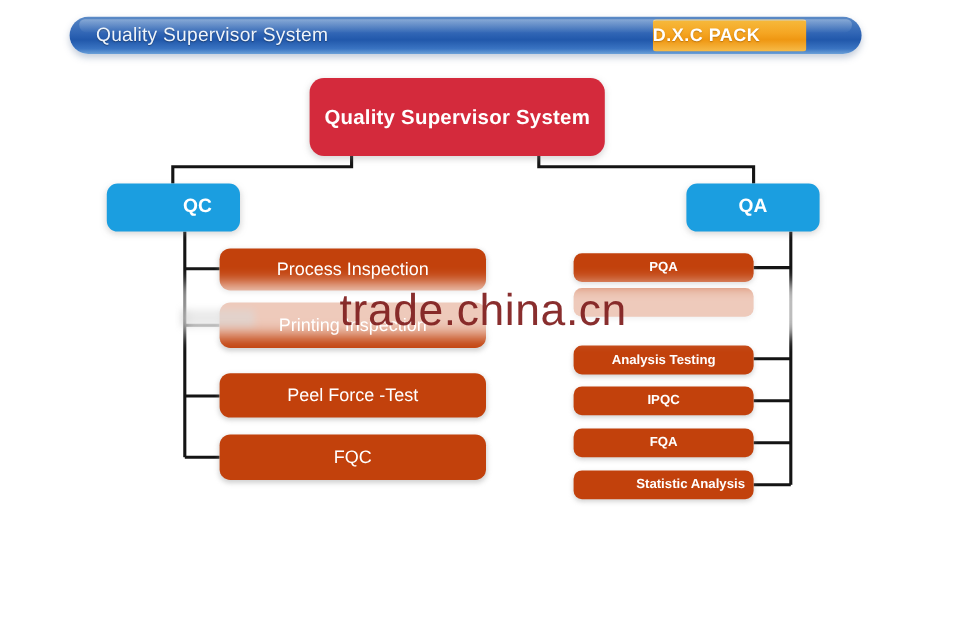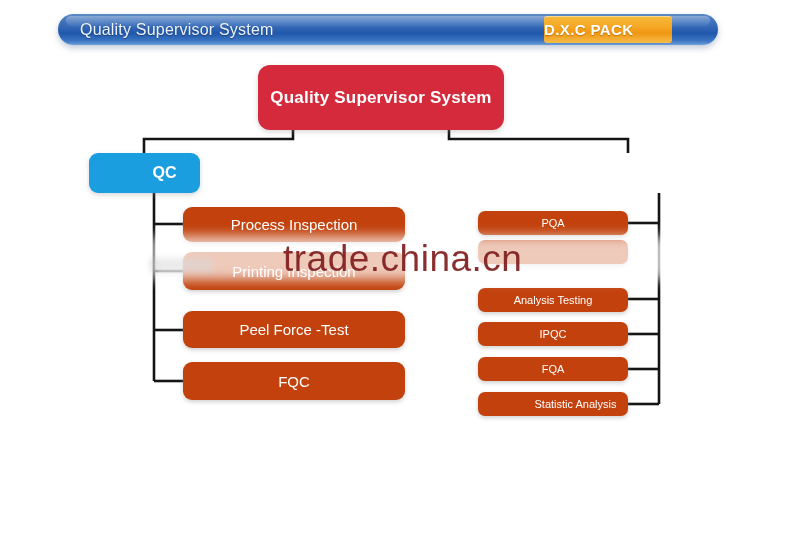--- a/index.html
+++ b/index.html
@@ -154,21 +154,21 @@
   .leaf-qc.l1 { top: 252px;  height: 38px; }
   .leaf-qc.l2 { top: 311px;  height: 37px; }
   .leaf-qc.l3 { top: 362px;  height: 38px; }
 
   
   .leaf-qa {
     left: 478px;
     width: 150px;
     height: 24px;
     font-size: 11px;
-    font-weight: normal;
+    font-weight: bold;
     border-radius: 7px;
   }
   .leaf-qa.r0 { top: 211px; }
   .leaf-qa.r1 { top: 240px; }
   .leaf-qa.r2 { top: 288px; }
   .leaf-qa.r3 { top: 322px; }
   .leaf-qa.r4 { top: 357px; }
   .leaf-qa.r5 { top: 392px; padding-left: 45px; }
 
   
@@ -231,20 +231,21 @@
       <path d="M 659,299 L 628,299"></path>
       <path d="M 659,334 L 628,334"></path>
       <path d="M 659,369 L 628,369"></path>
       <path d="M 659,404 L 628,404"></path>
     </g>
   </svg>
 
   <div class="node node-root">Quality Supervisor System</div>
 
   <div class="node node-branch qc">QC</div>
+  <div class="node node-branch qa">QA</div>
 
   <div class="node node-leaf leaf-qc l0">Process Inspection</div>
   <div class="node node-leaf leaf-qc l1">Printing Inspection</div>
   <div class="node node-leaf leaf-qc l2">Peel Force -Test</div>
   <div class="node node-leaf leaf-qc l3">FQC</div>
 
   <div class="node node-leaf leaf-qa r0">PQA</div>
   <div class="node node-leaf leaf-qa r1"></div>
   <div class="node node-leaf leaf-qa r2">Analysis Testing</div>
   <div class="node node-leaf leaf-qa r3">IPQC</div>

